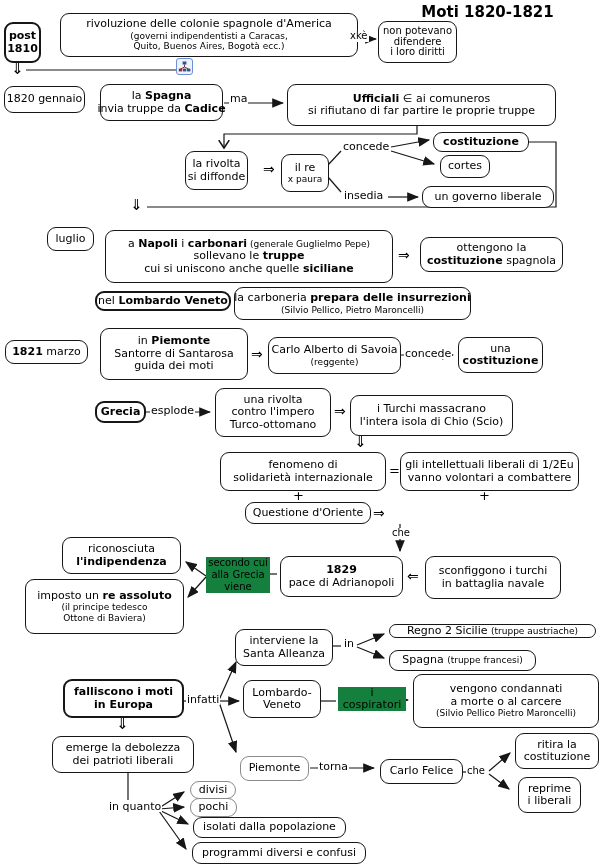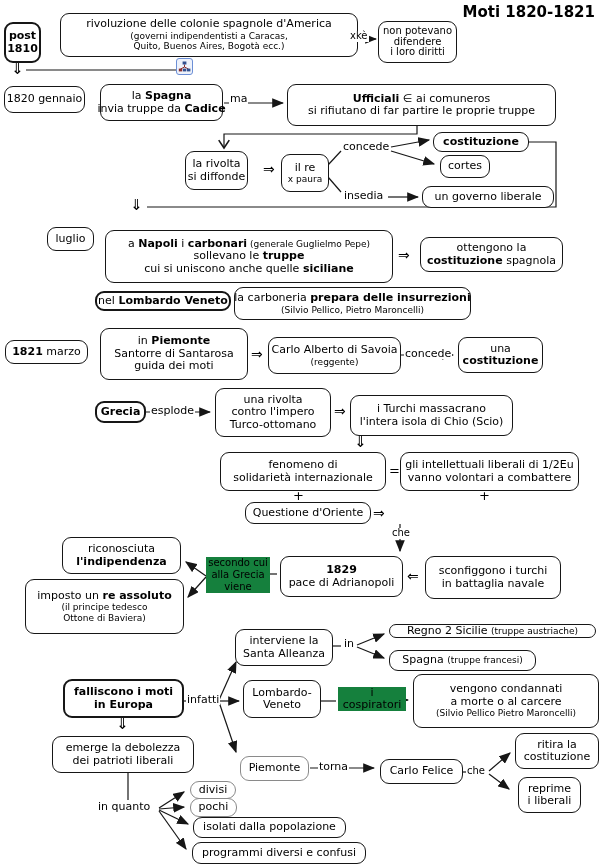--- a/index.html
+++ b/index.html
@@ -13,21 +13,21 @@
   .node.gray{border-color:#8a8a8a;border-width:1.8px;}
   .ln{white-space:nowrap;}
   .b{font-weight:bold;}
   .sm{font-size:9px;line-height:10.5px;}
   .lbl{position:absolute;background:#fff;font-size:11px;line-height:11px;padding:0 1px;z-index:3;white-space:nowrap;}
   .lbl.small{font-size:10px;line-height:10.5px;}
   .lblblock{position:absolute;background:#15803d;font-size:10px;line-height:12px;text-align:center;z-index:3;}
   .g{position:absolute;font-size:15px;line-height:15px;z-index:2;}
   .g.md{font-size:14px;}
   .g.sm2{font-size:13px;}
-  .title{position:absolute;left:380px;top:3px;width:215px;text-align:right;
+  .title{position:absolute;left:380px;top:3px;width:215px;text-align:center;
          font-size:15px;font-weight:bold;z-index:2;}
   .mapicon{position:absolute;left:176px;top:58px;width:17px;height:17px;box-sizing:border-box;
            border:1px solid #6c8fd6;border-radius:3px;background:#eef2fb;z-index:4;
            display:flex;align-items:center;justify-content:center;}
 </style>
 </head>
 <body>
 
 <div class="stage">
 
@@ -284,21 +284,21 @@
   </div>
   <div class="lbl small" style="left:466px;top:766px">che</div>
   <div class="node" style="left:515px;top:733px;width:84px;height:36px">
     <div class="ln">ritira la</div>
     <div class="ln">costituzione</div>
   </div>
   <div class="node" style="left:518px;top:777px;width:63px;height:36px">
     <div class="ln">reprime</div>
     <div class="ln">i liberali</div>
   </div>
-  <div class="lbl" style="left:97px;top:801px">in quanto</div>
+  <div class="lbl" style="left:108px;top:801px">in quanto</div>
   <div class="node gray" style="left:190px;top:781px;width:46px;height:18px">
     <div class="ln">divisi</div>
   </div>
   <div class="node gray" style="left:190px;top:798px;width:47px;height:19px">
     <div class="ln">pochi</div>
   </div>
   <div class="node" style="left:193px;top:817px;width:153px;height:21px">
     <div class="ln">isolati dalla popolazione</div>
   </div>
   <div class="node" style="left:192px;top:842px;width:174px;height:22px">

